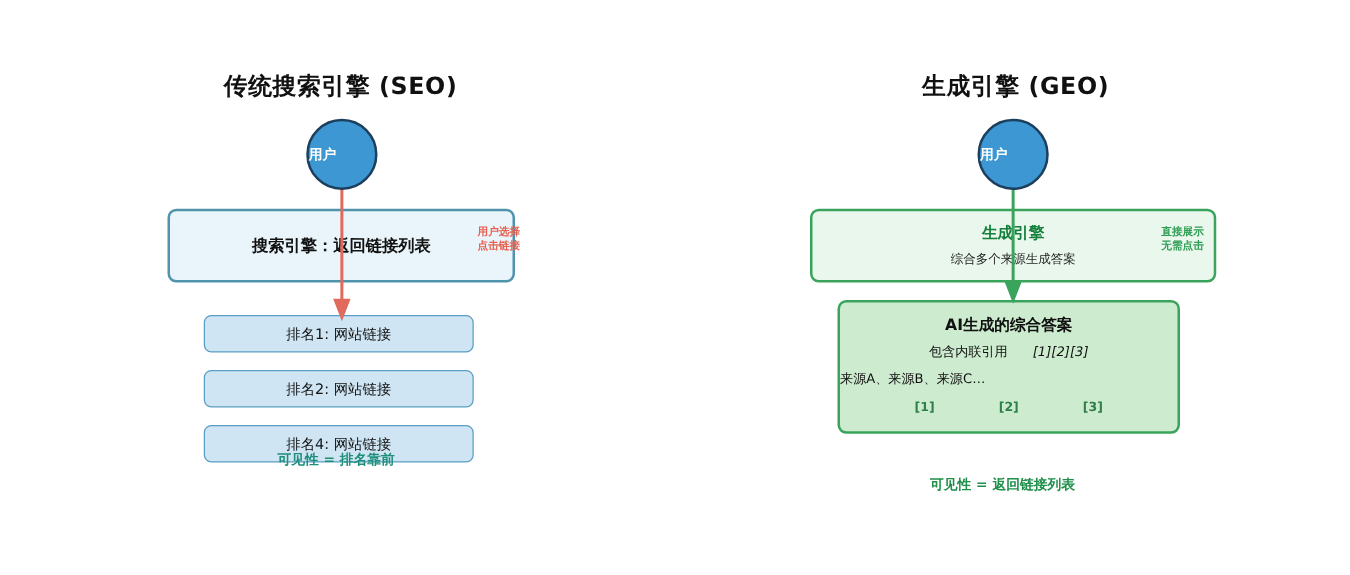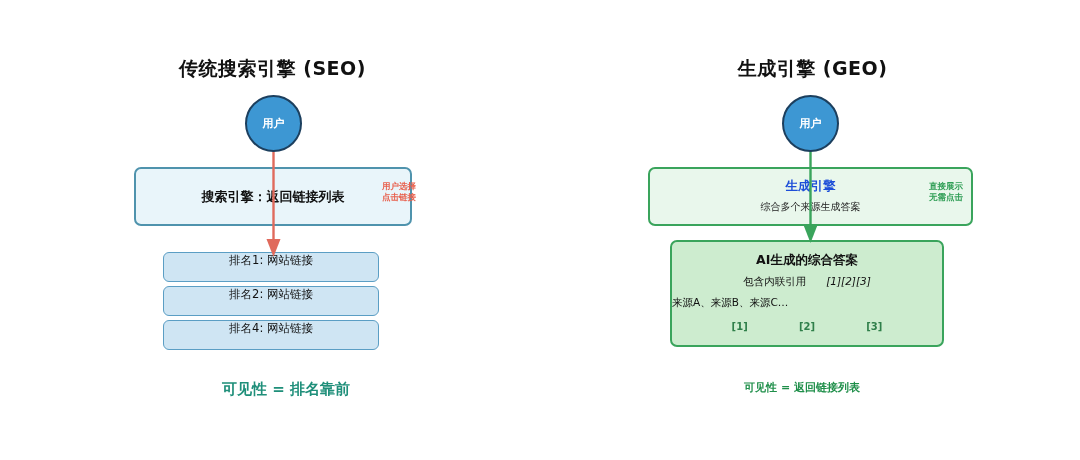--- a/index.html
+++ b/index.html
@@ -25,21 +25,21 @@
   #title-seo{left:0;width:545px;top:56px;}
   #title-geo{left:545px;width:535px;top:56px;}
 
   
   .user-node{
     position:absolute;
     width:57px;height:57px;
     border-radius:50%;
     background:#3d97d3;
     border:2px solid #1c3f5e;
-    display:flex;align-items:center;justify-content:center;
+    display:flex;align-items:center;justify-content:flex-start;
     color:#ffffff;
     font-size:11px;
     font-weight:bold;
     box-sizing:border-box;
   }
   #user-left{left:245px;top:95px;}
   #user-right{left:782px;top:95px;}
 
   
   .conn{position:absolute;}
@@ -76,49 +76,49 @@
     color:#2f9e55;
   }
 
   .rank-list{position:absolute;left:163px;top:252px;width:216px;}
   .rank-item{
     width:216px;height:30px;
     background:#cfe5f3;
     border:1.6px solid #5b9ec4;
     border-radius:6px;
     box-sizing:border-box;
-    display:flex;align-items:flex-start;justify-content:center;
+    display:flex;align-items:center;justify-content:center;
     font-size:11.5px;
     color:#111;
-    margin-bottom:4px;
+    margin-bottom:14px;
   }
 
   #vis-left{
     position:absolute;
-    left:222px;top:380px;
-    font-size:15px;
+    left:222px;top:360px;
+    font-size:11px;
     font-weight:bold;
     color:#1f8f7a;
     white-space:nowrap;
   }
 
   
   #gen-outer{
     position:absolute;
     left:648px;top:167px;
     width:325px;height:59px;
     background:#e9f7ec;
     border:2px solid #3aa45c;
     border-radius:7px;
     box-sizing:border-box;
     overflow:hidden;
   }
   #gen-outer .gen-title{
     position:absolute;left:0;right:0;top:9px;
-    text-align:center;font-size:12.5px;font-weight:bold;color:#1d4ed8;
+    text-align:center;font-size:12.5px;font-weight:bold;color:#15803d;
   }
   #gen-outer .gen-sub{
     position:absolute;left:0;right:0;top:31px;
     text-align:center;font-size:10px;color:#222;
   }
 
   #ai-box{
     position:absolute;
     left:670px;top:240px;
     width:274px;height:107px;

